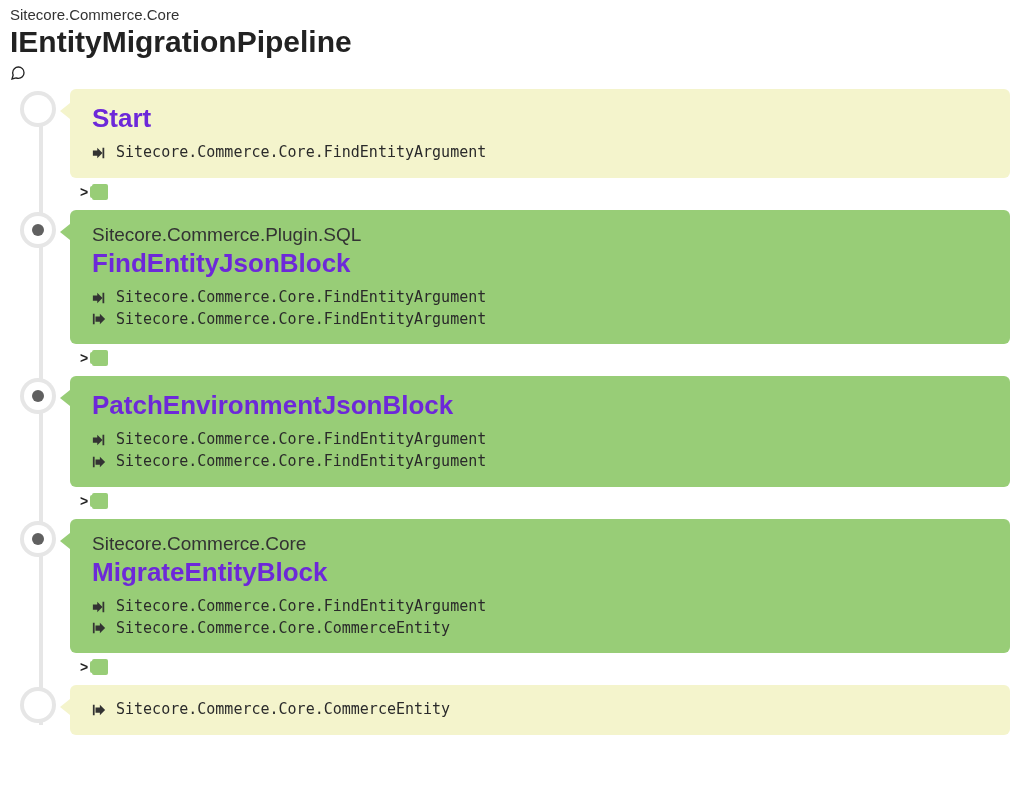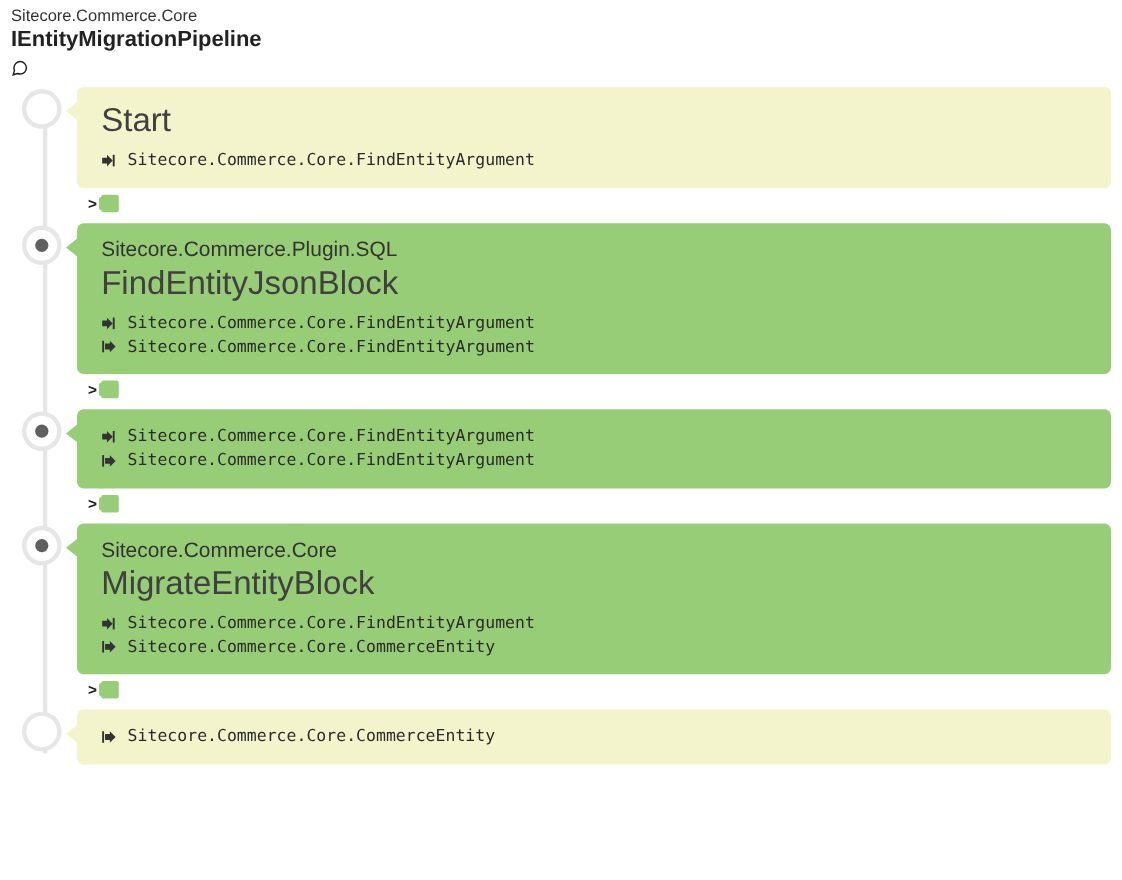--- a/index.html
+++ b/index.html
@@ -9,21 +9,21 @@
     color: #222;
     padding: 6px 10px;
     width: 1020px;
   }
   .crumb {
     font-size: 15px;
     color: #333;
     margin-bottom: 2px;
   }
   .title {
-    font-size: 20px;
+    font-size: 30px;
     font-weight: 700;
     color: #222;
     margin-bottom: 6px;
   }
   .speech {
     margin-bottom: 4px;
   }
   .speech svg { width: 16px; height: 16px; stroke: #222; fill: none; }
   .timeline {
     position: relative;
@@ -79,23 +79,23 @@
   }
   .card { background: var(--cardbg); }
   .card.light { --cardbg: #f4f4cc; }
   .card.green { --cardbg: #98cd77; }
   .ns {
     font-size: 19px;
     color: #333;
     margin-bottom: 2px;
   }
   .btitle {
-    font-size: 30px;
-    font-weight: 400;
-    color: #404040;
+    font-size: 26px;
+    font-weight: 700;
+    color: #6d28d9;
     margin-bottom: 8px;
   }
   .io {
     font-family: "Consolas", "Menlo", monospace;
     font-size: 15px;
     color: #2a2a2a;
     display: flex;
     align-items: center;
     gap: 10px;
     line-height: 1.45;
@@ -185,20 +185,21 @@
           </div>
         </div>
         <div class="expander">
           <span>&gt;</span>
           <span class="scroll"></span>
         </div>
       </div>
       <div class="node">
         <div class="circle filled"></div>
         <div class="card green">
+          <div class="btitle">PatchEnvironmentJsonBlock</div>
           <div class="io">
             <span class="ico">
               <svg class="arrow" viewBox="0 0 16 16" fill="#333">
                 <path d="M6 2v3H1v6h5v3l6-6z"></path>
                 <rect x="12" y="2" width="2" height="12"></rect>
               </svg>
             </span>
             <span>Sitecore.Commerce.Core.FindEntityArgument</span>
           </div>
           <div class="io">

